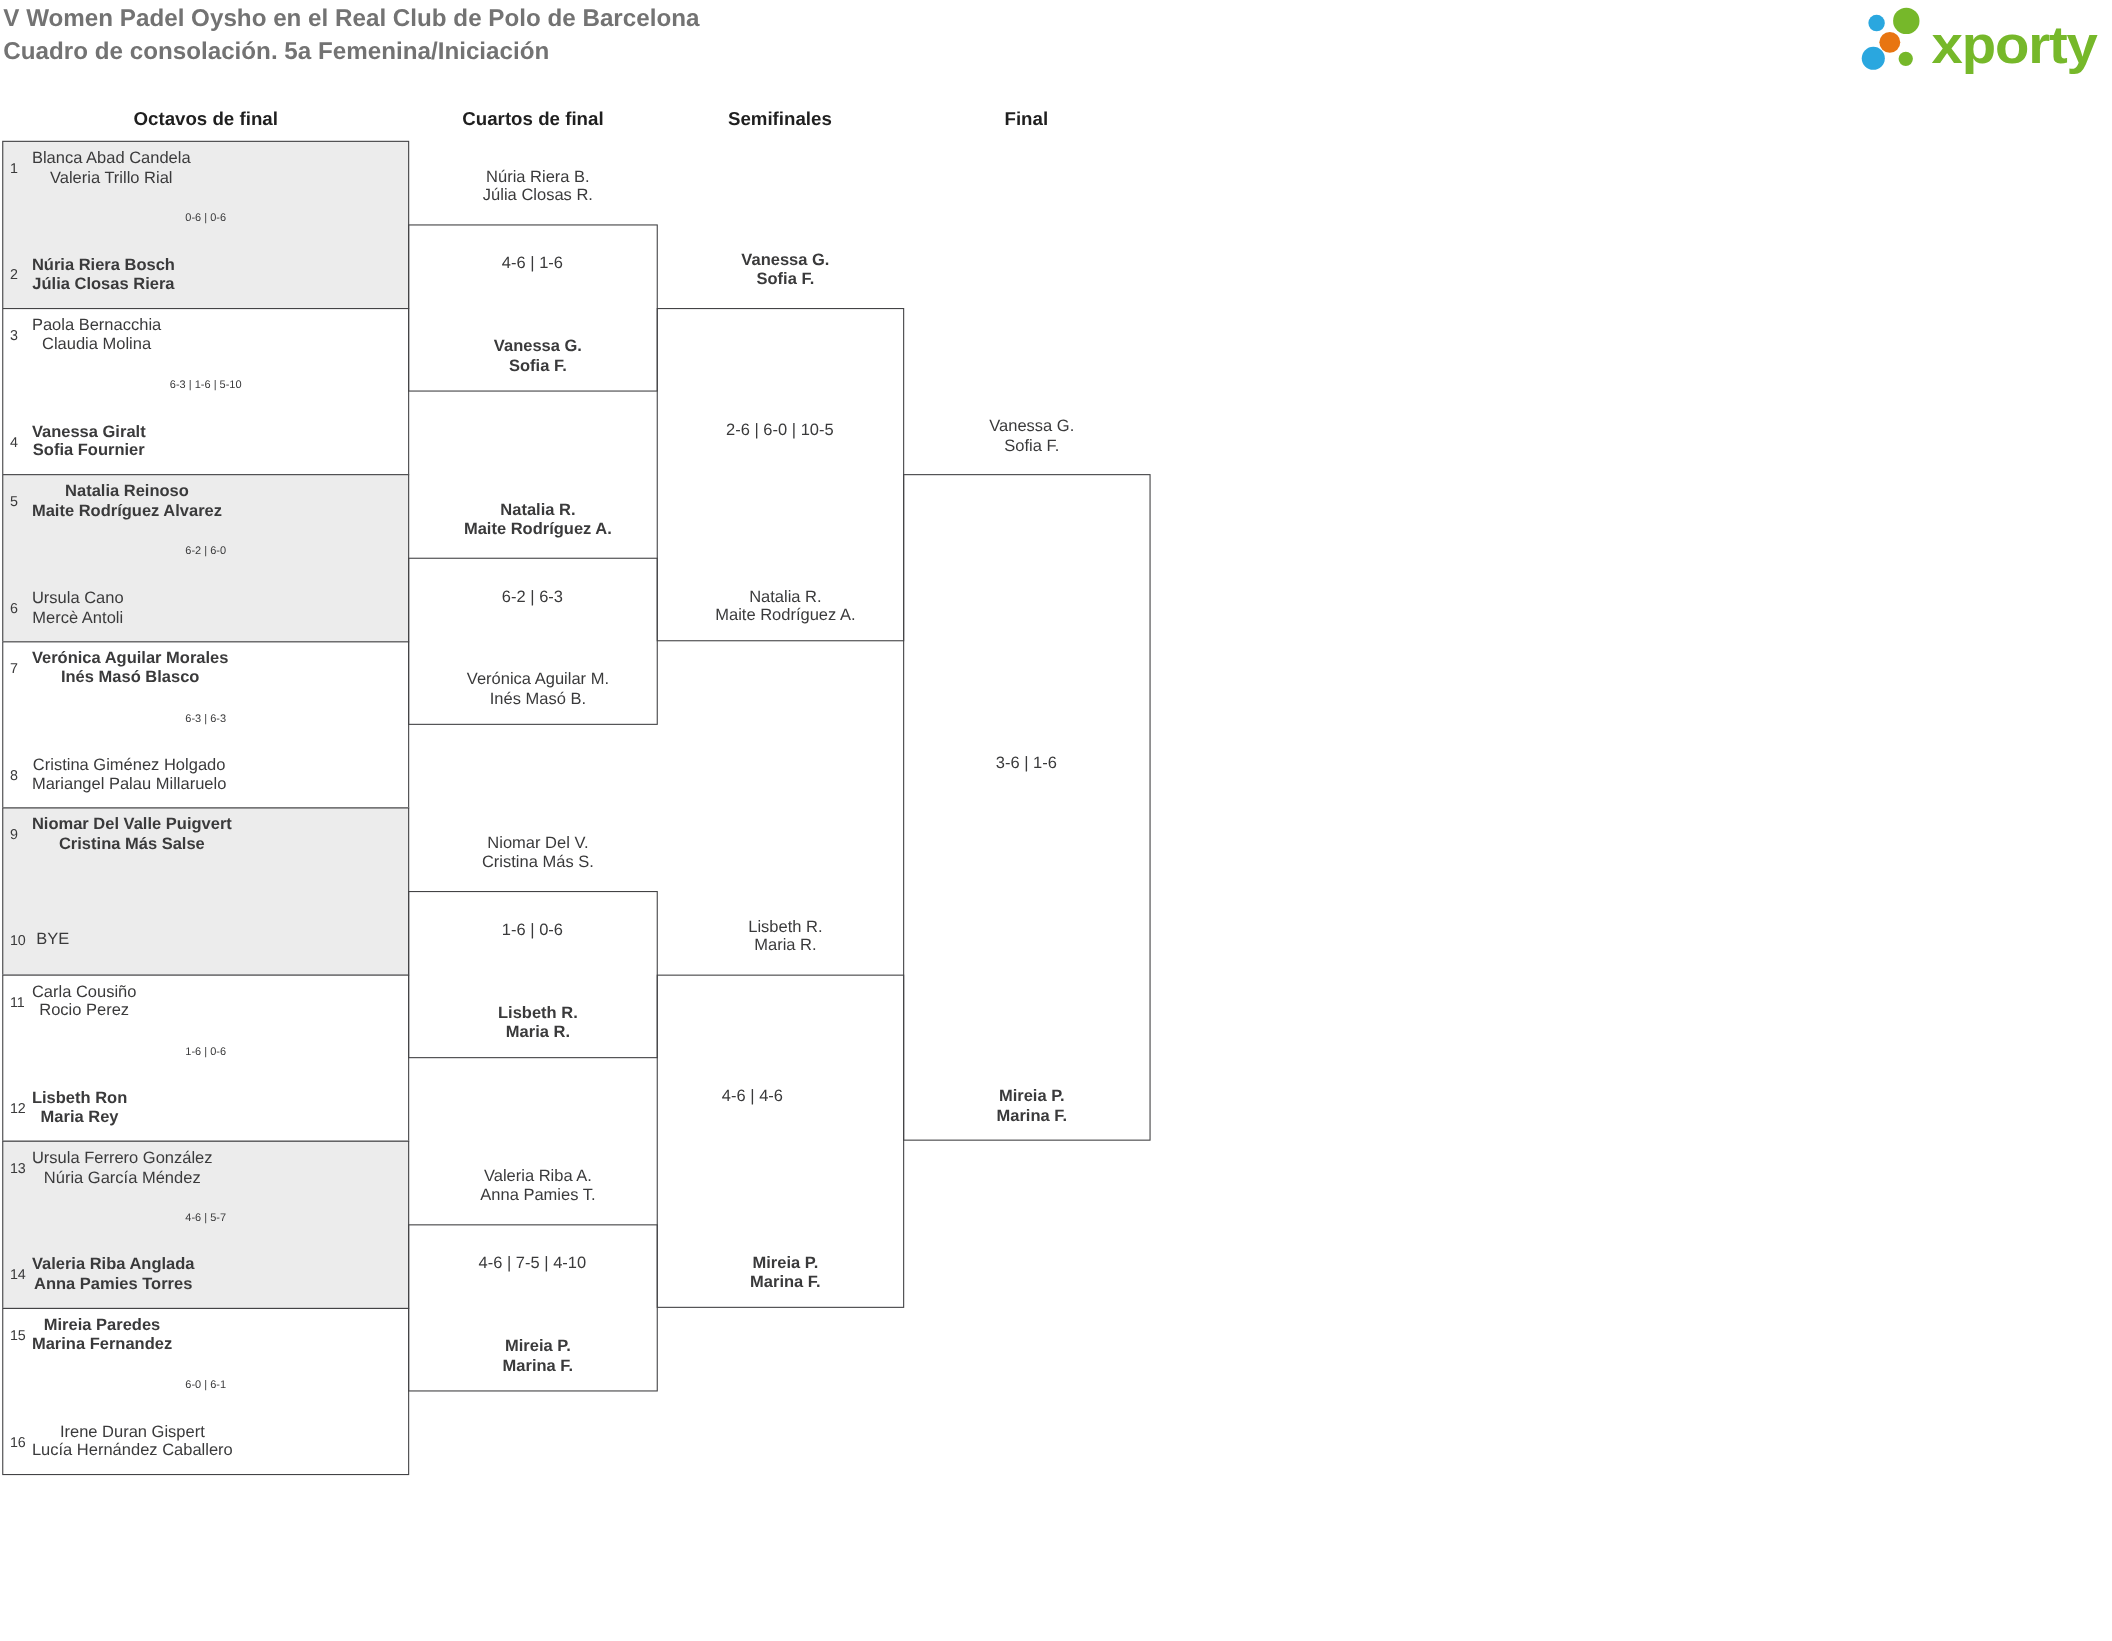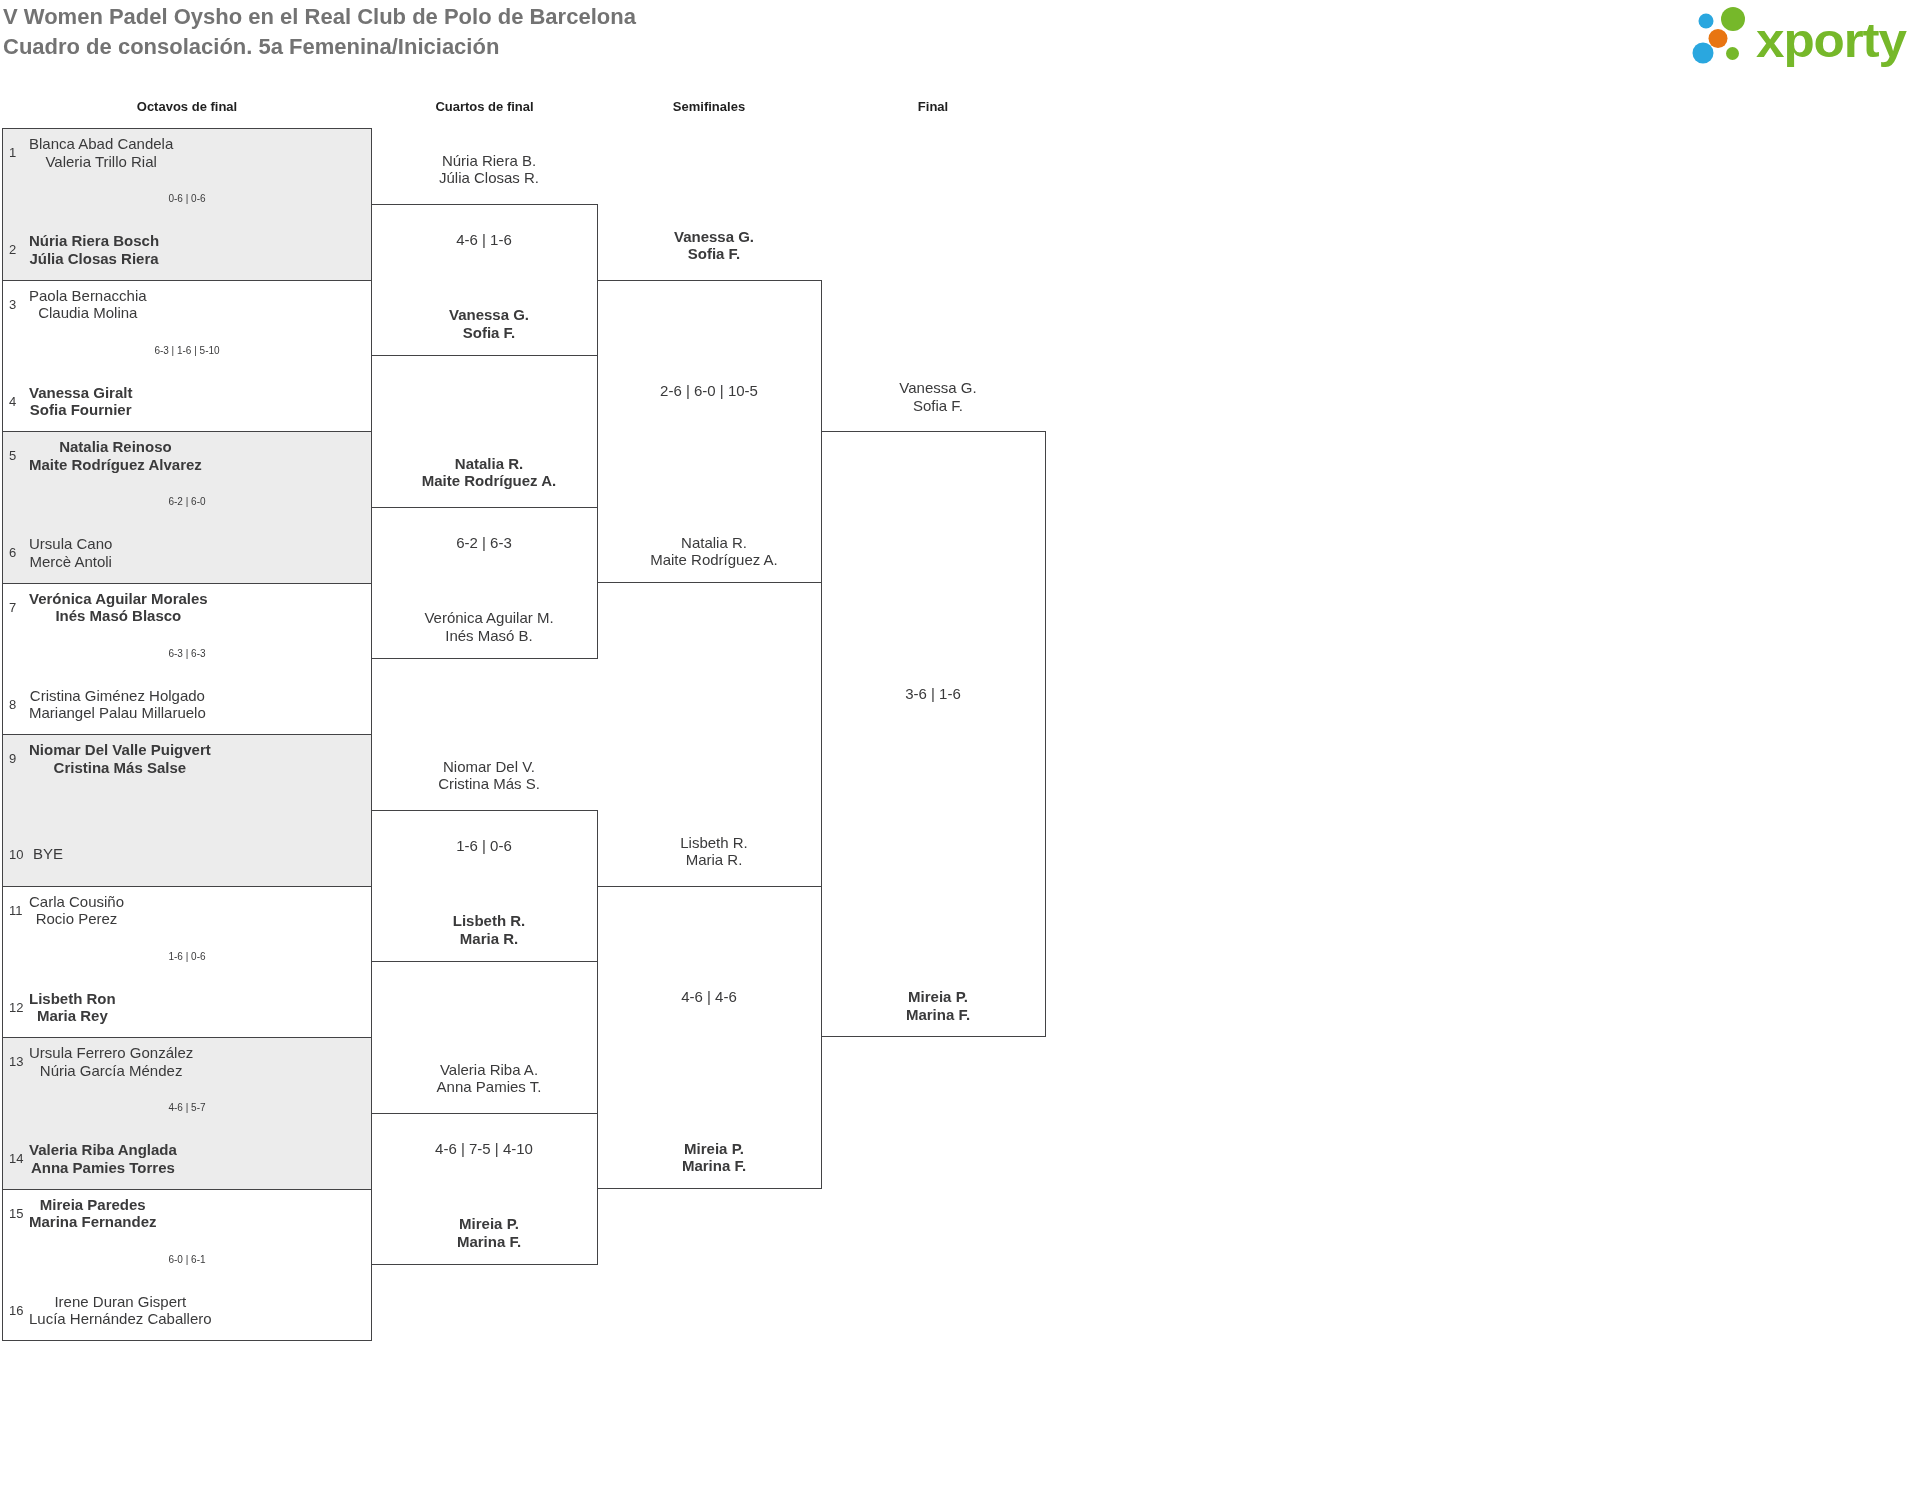--- a/index.html
+++ b/index.html
@@ -1,20 +1,20 @@
 <!DOCTYPE html>
 <html><head>
 <meta charset="utf-8">
 <style>
   html,body{margin:0;padding:0;background:#fff;}
   body{width:1920px;height:1492px;position:relative;font-family:"Liberation Sans",sans-serif;color:#3a3a3b;overflow:hidden;}
   .canvas{position:absolute;inset:0;}
   .title{position:absolute;left:3px;top:2px;font-size:22px;font-weight:bold;line-height:30px;color:#737373;}
   .logo{position:absolute;left:1686px;top:5px;width:234px;height:66px;}
-  .hdr{position:absolute;top:99px;font-size:13px;font-weight:bold;color:#1f1f1f;text-align:center;}
+  .hdr{position:absolute;top:99px;font-size:17px;font-weight:bold;color:#1f1f1f;text-align:center;}
   .box{position:absolute;left:2px;width:370px;height:152.5px;border:1px solid #434345;box-sizing:border-box;background:#fff;}
   .box.shaded{background:#ececec;}
   .rect{position:absolute;border:1px solid #434345;box-sizing:border-box;background:transparent;}
   .seed{position:absolute;left:6px;width:20px;font-size:13px;color:#3a3a3b;}
   .team{position:absolute;left:26px;font-size:15px;line-height:17.5px;white-space:nowrap;}
   .team.win{font-weight:bold;}
   .tl{min-height:0;text-align:center;}
   .box .score{position:absolute;left:0;right:0;top:64px;font-size:10px;text-align:center;}
   .score.mid{position:absolute;font-size:15px;text-align:center;}
   .lbl{width:214px;}
@@ -209,21 +209,21 @@
   <div class="team lbl" style="left:607px;top:533.5px">
     <div class="tl">Natalia R.</div>
     <div class="tl">Maite Rodríguez A.</div>
   </div>
 
   <div class="rect" style="left:597px;top:885.5px;width:224.5px;height:303px"></div>
   <div class="team lbl" style="left:607px;top:833.5px">
     <div class="tl">Lisbeth R.</div>
     <div class="tl">Maria R.</div>
   </div>
-  <div class="score mid" style="left:597px;top:988px;width:224px">4-6 | 4-6</div>
+  <div class="score mid" style="left:572px;top:988px;width:224px">4-6 | 4-6</div>
   <div class="team lbl win" style="left:607px;top:1139.5px">
     <div class="tl">Mireia P.</div>
     <div class="tl">Marina F.</div>
   </div>
 
   <div class="rect" style="left:821px;top:431px;width:224.5px;height:606px"></div>
   <div class="team lbl" style="left:831px;top:379px">
     <div class="tl">Vanessa G.</div>
     <div class="tl">Sofia F.</div>
   </div>

